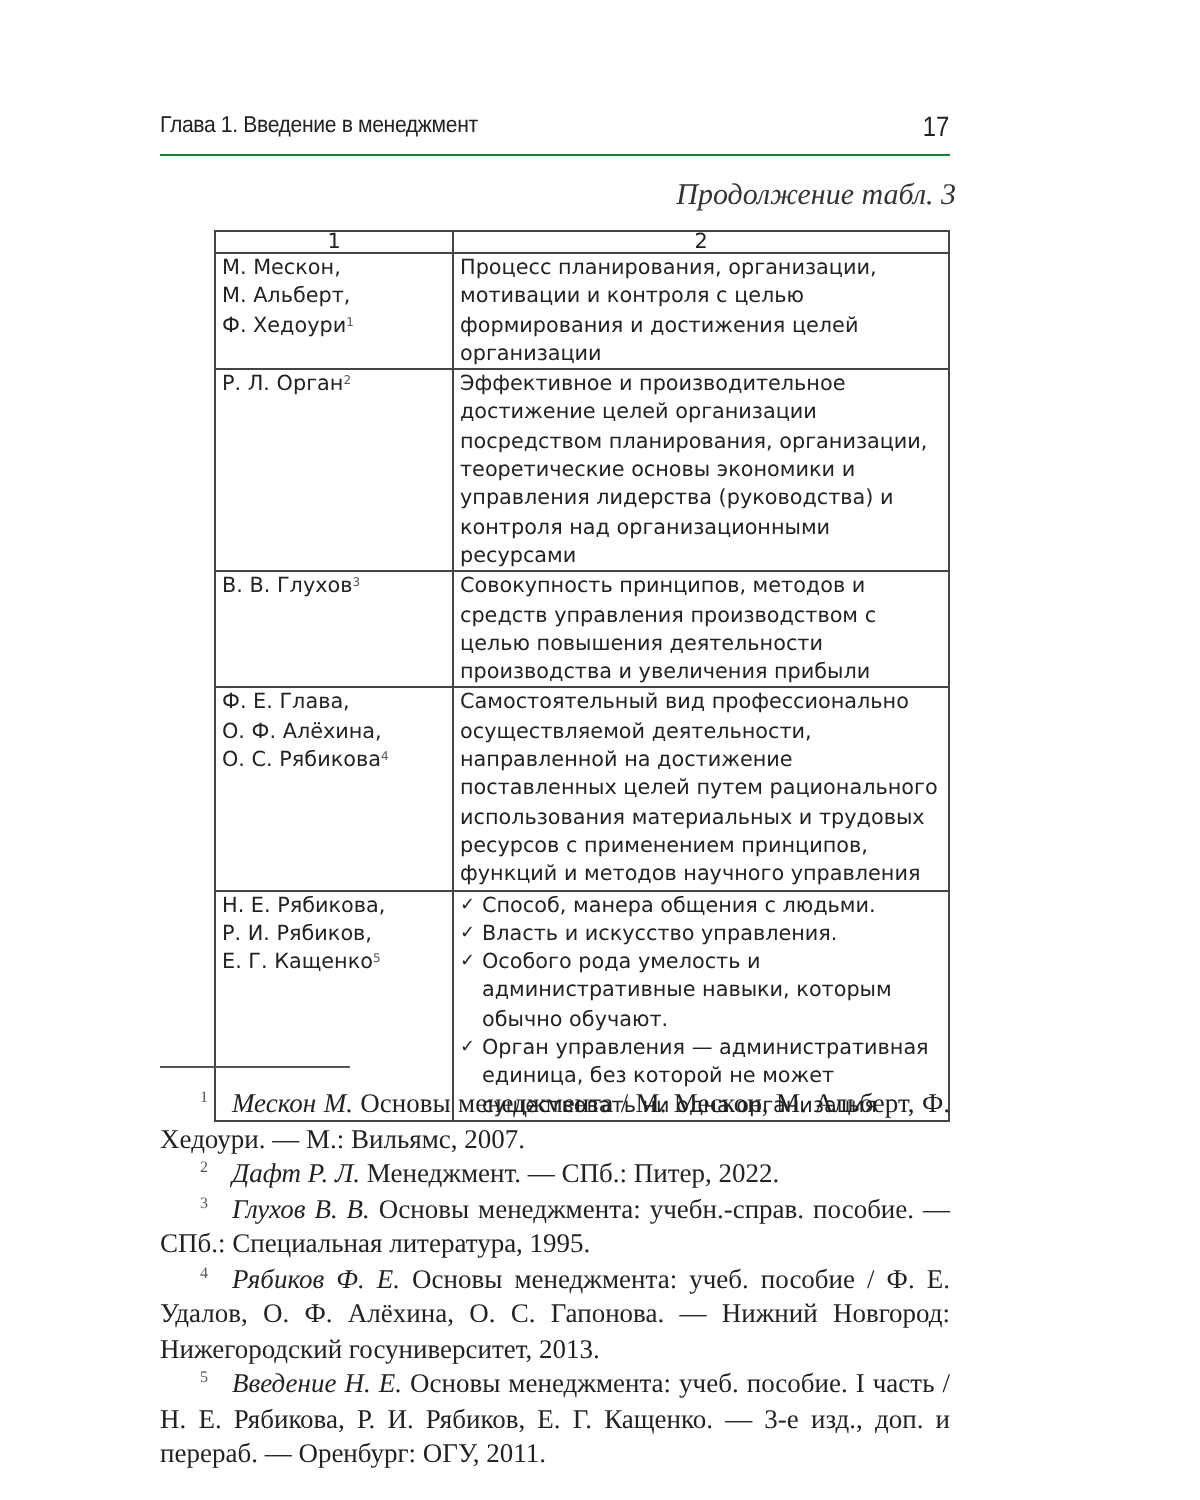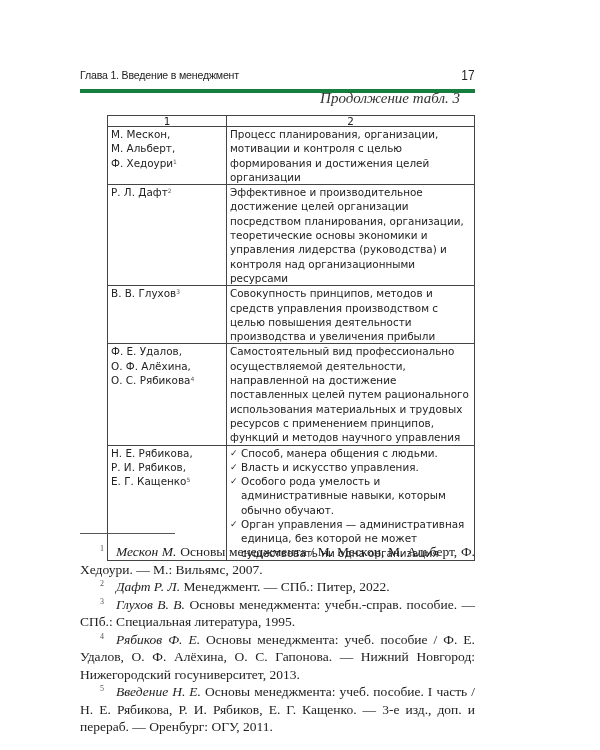--- a/index.html
+++ b/index.html
@@ -1,20 +1,20 @@
 <!DOCTYPE html>
 <html><head>
 <meta charset="utf-8">
 <style>
   html, body { margin:0; padding:0; }
   body { width:600px; height:750px; background:#ffffff; position:relative; overflow:hidden; color:#1e1e1e; }
-  .header { position:absolute; left:80px; top:67px; width:395px; height:22px; border-bottom:4px solid #15803d; }
+  .header { position:absolute; left:80px; top:55px; width:395px; height:22px; border-bottom:1px solid #15803d; }
   .header .chapter { position:absolute; left:0; top:2px; font-family:"Liberation Sans", sans-serif; font-size:11.5px; letter-spacing:-0.2px; transform:scaleX(0.92); transform-origin:left; color:#222; }
   .header .pageno { position:absolute; right:0; top:0; font-family:"Liberation Sans", sans-serif; font-size:14px; color:#222; transform:scaleX(0.85); transform-origin:right; }
-  .caption { position:absolute; right:140px; top:90px; font-family:"Liberation Serif", serif; font-style:italic; font-size:15px; color:#333;margin-left:36px; }
+  .caption { position:absolute; right:122px; top:90px; font-family:"Liberation Serif", serif; font-style:italic; font-size:15px; color:#333;margin-left:36px; }
   table.t { position:absolute; left:107px; top:115px; width:368px; border-collapse:collapse; font-family:"DejaVu Sans", sans-serif; font-size:10.4px; line-height:14.3px; color:#222; }
   table.t td, table.t th { border:1px solid #444; vertical-align:top; padding:0 3px 0 3px; }
   table.t th { font-weight:normal; text-align:center; height:10px; line-height:10px; padding:0; }
   table.t td.c1 { width:112px; }
   table.t sup { font-size:6px; vertical-align:top; position:relative; top:-1px; color:#555; }
   .checks { list-style:none; margin:0; padding:0; }
   .checks li { position:relative; padding-left:11px; }
   .checks li .chk { position:absolute; left:0; top:0; font-size:9px; }
   .footnotes { position:absolute; left:80px; top:533px; width:395px; font-family:"Liberation Serif", serif; font-size:13.5px; line-height:17.5px; color:#222; }
   .footnotes .rule { width:95px; border-top:1px solid #555; margin-bottom:9px; }
@@ -41,33 +41,33 @@
   <tr style="height:42px">
     <td class="c1">
       <div>М. Мескон,</div>
       <div>М. Альберт,</div>
       <div><span>Ф. Хедоури</span><sup>1</sup></div>
     </td>
     <td>Процесс планирования, организации, мотивации и контроля с целью формирования и достижения целей организации</td>
   </tr>
   <tr style="height:87px">
     <td class="c1">
-      <div><span>Р. Л. Дафт</span><sup>2</sup></div>
+      <div><span>Р. Л. Орган</span><sup>2</sup></div>
     </td>
     <td>Эффективное и производительное достижение целей организации посредством планирования, организации, теоретические основы экономики и управления лидерства (руководства) и контроля над организационными ресурсами</td>
   </tr>
   <tr style="height:57px">
     <td class="c1">
       <div><span>В. В. Глухов</span><sup>3</sup></div>
     </td>
     <td>Совокупность принципов, методов и средств управления производством с целью повышения деятельности производства и увеличения прибыли</td>
   </tr>
   <tr style="height:86px">
     <td class="c1">
-      <div>Ф. Е. Удалов,</div>
+      <div>Ф. Е. Глава,</div>
       <div>О. Ф. Алёхина,</div>
       <div><span>О. С. Рябикова</span><sup>4</sup></div>
     </td>
     <td>Самостоятельный вид профессионально осуществляемой деятельности, направленной на достижение поставленных целей путем рационального использования материальных и трудовых ресурсов с применением принципов, функций и методов научного управления</td>
   </tr>
   <tr style="height:99px">
     <td class="c1">
       <div>Н. Е. Рябикова,</div>
       <div>Р. И. Рябиков,</div>
       <div><span>Е. Г. Кащенко</span><sup>5</sup></div>

